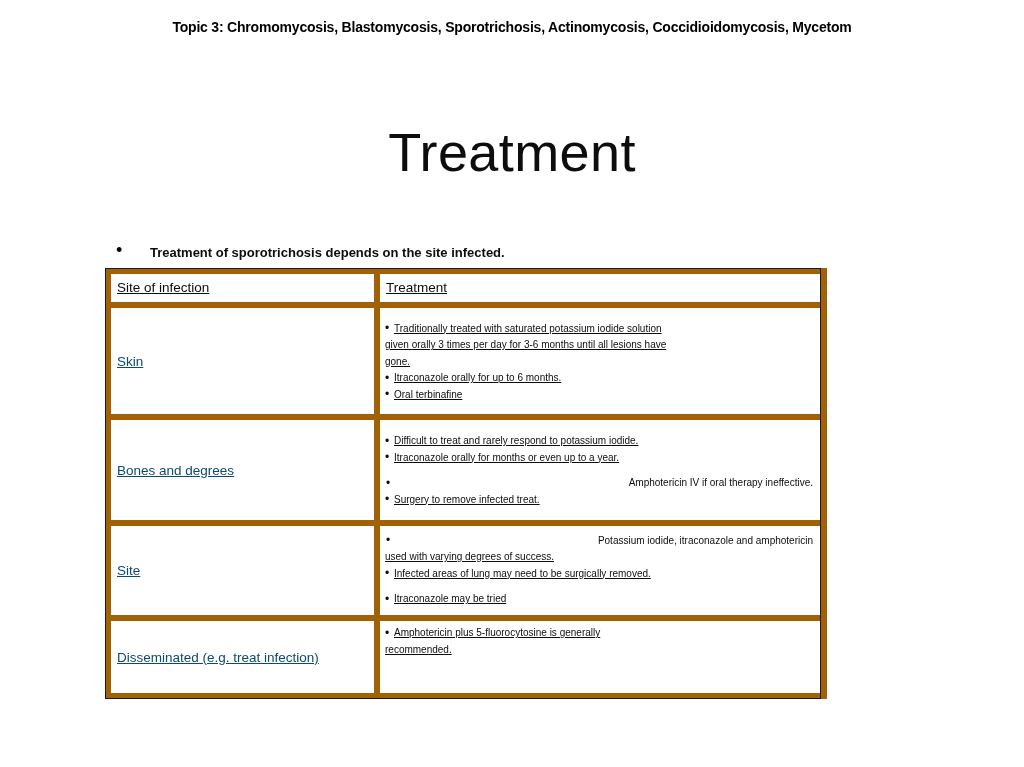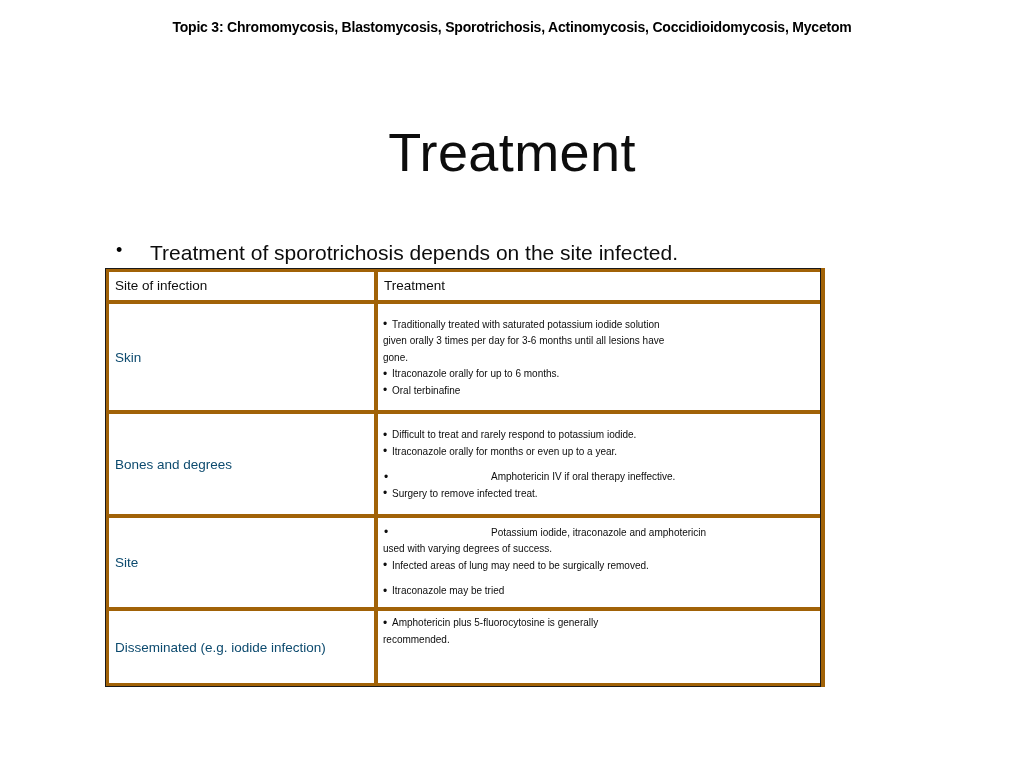--- a/index.html
+++ b/index.html
@@ -57,45 +57,47 @@
     left: 11px;
     top: -3px;
     font-size: 18px;
     line-height: 20px;
     color: #000;
   }
   .intro-text {
     position: absolute;
     left: 45px;
     top: 0px;
-    font-size: 21px;
+    font-size: 13px;
     line-height: 20px;
     color: #0d0d0d;
     white-space: nowrap;
+    font-weight: bold;
   }
 
   
   .tbl-wrap {
     position: absolute;
     left: 105px;
     top: 268px;
     width: 716px;
   }
   table.data-table {
     width: 716px;
     border-collapse: collapse;
     table-layout: fixed;
   }
   table.data-table td,
   table.data-table th {
     vertical-align: middle;
     padding: 0;
-    border: 4px solid #a16207;
+    border: 6px solid #a16207;
     font-weight: normal;
     text-align: left;
+    text-decoration: underline;
   }
   
   table.data-table {
     outline: none;
   }
   .tbl-wrap::after {
     content: "";
     position: absolute;
     left: 0; top: 0;
     width: 100%;
@@ -144,20 +146,21 @@
     font-size: 12px;
   }
   
   .treat-cell li.plain {
     padding-left: 0;
   }
   .treat-cell li.plain::before { content: ""; }
   
   .treat-cell li.indented {
     padding-left: 0;
+    text-align: right;
   }
   .treat-cell li.indented::before {
     content: "\2022";
     position: absolute;
     left: 1px;
     top: -0.5px;
     font-size: 12px;
   }
   .treat-cell li.indented > span {
     display: inline-block;
@@ -227,21 +230,21 @@
           <td class="treat-cell">
             <ul>
               <li class="indented"><span>Potassium iodide, itraconazole and amphotericin</span></li>
               <li class="plain"><span>used with varying degrees of success.</span></li>
               <li class=""><span>Infected areas of lung may need to be surgically removed.</span></li>
               <li class=" gap-above"><span>Itraconazole may be tried</span></li>
             </ul>
           </td>
         </tr>
         <tr class="row-dissem">
-          <td class="site-cell">Disseminated (e.g. iodide infection)</td>
+          <td class="site-cell">Disseminated (e.g. treat infection)</td>
           <td class="treat-cell">
             <ul>
               <li class=""><span>Amphotericin plus 5-fluorocytosine is generally</span></li>
               <li class="plain"><span>recommended.</span></li>
             </ul>
           </td>
         </tr>
       </tbody>
   </table>
 </div>

